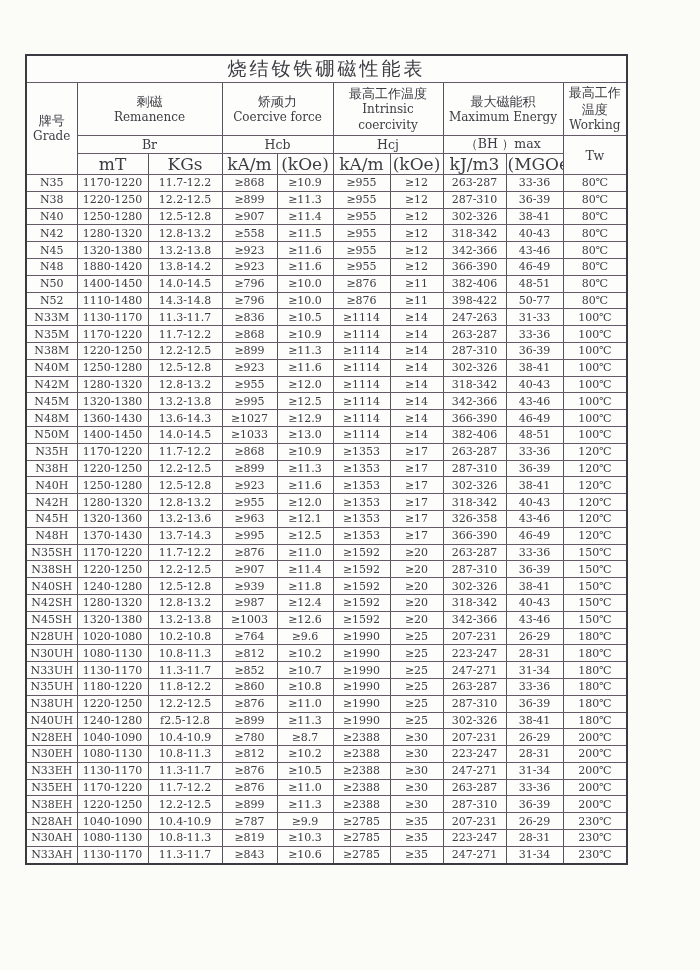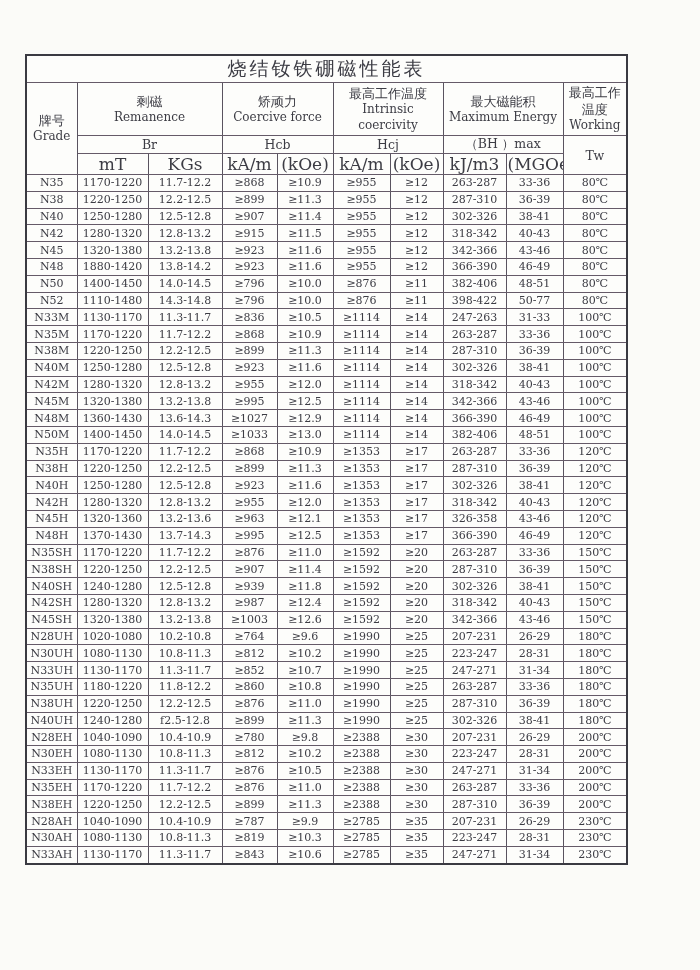--- a/index.html
+++ b/index.html
@@ -139,21 +139,21 @@
           <td>≥955</td>
           <td>≥12</td>
           <td>302-326</td>
           <td>38-41</td>
           <td>80℃</td>
         </tr>
         <tr>
           <td>N42</td>
           <td>1280-1320</td>
           <td>12.8-13.2</td>
-          <td>≥915</td>
+          <td>≥558</td>
           <td>≥11.5</td>
           <td>≥955</td>
           <td>≥12</td>
           <td>318-342</td>
           <td>40-43</td>
           <td>80℃</td>
         </tr>
         <tr>
           <td>N45</td>
           <td>1320-1380</td>
@@ -500,21 +500,21 @@
           <td>≥25</td>
           <td>302-326</td>
           <td>38-41</td>
           <td>180℃</td>
         </tr>
         <tr>
           <td>N28EH</td>
           <td>1040-1090</td>
           <td>10.4-10.9</td>
           <td>≥780</td>
-          <td>≥9.8</td>
+          <td>≥8.7</td>
           <td>≥2388</td>
           <td>≥30</td>
           <td>207-231</td>
           <td>26-29</td>
           <td>200℃</td>
         </tr>
         <tr>
           <td>N30EH</td>
           <td>1080-1130</td>
           <td>10.8-11.3</td>

